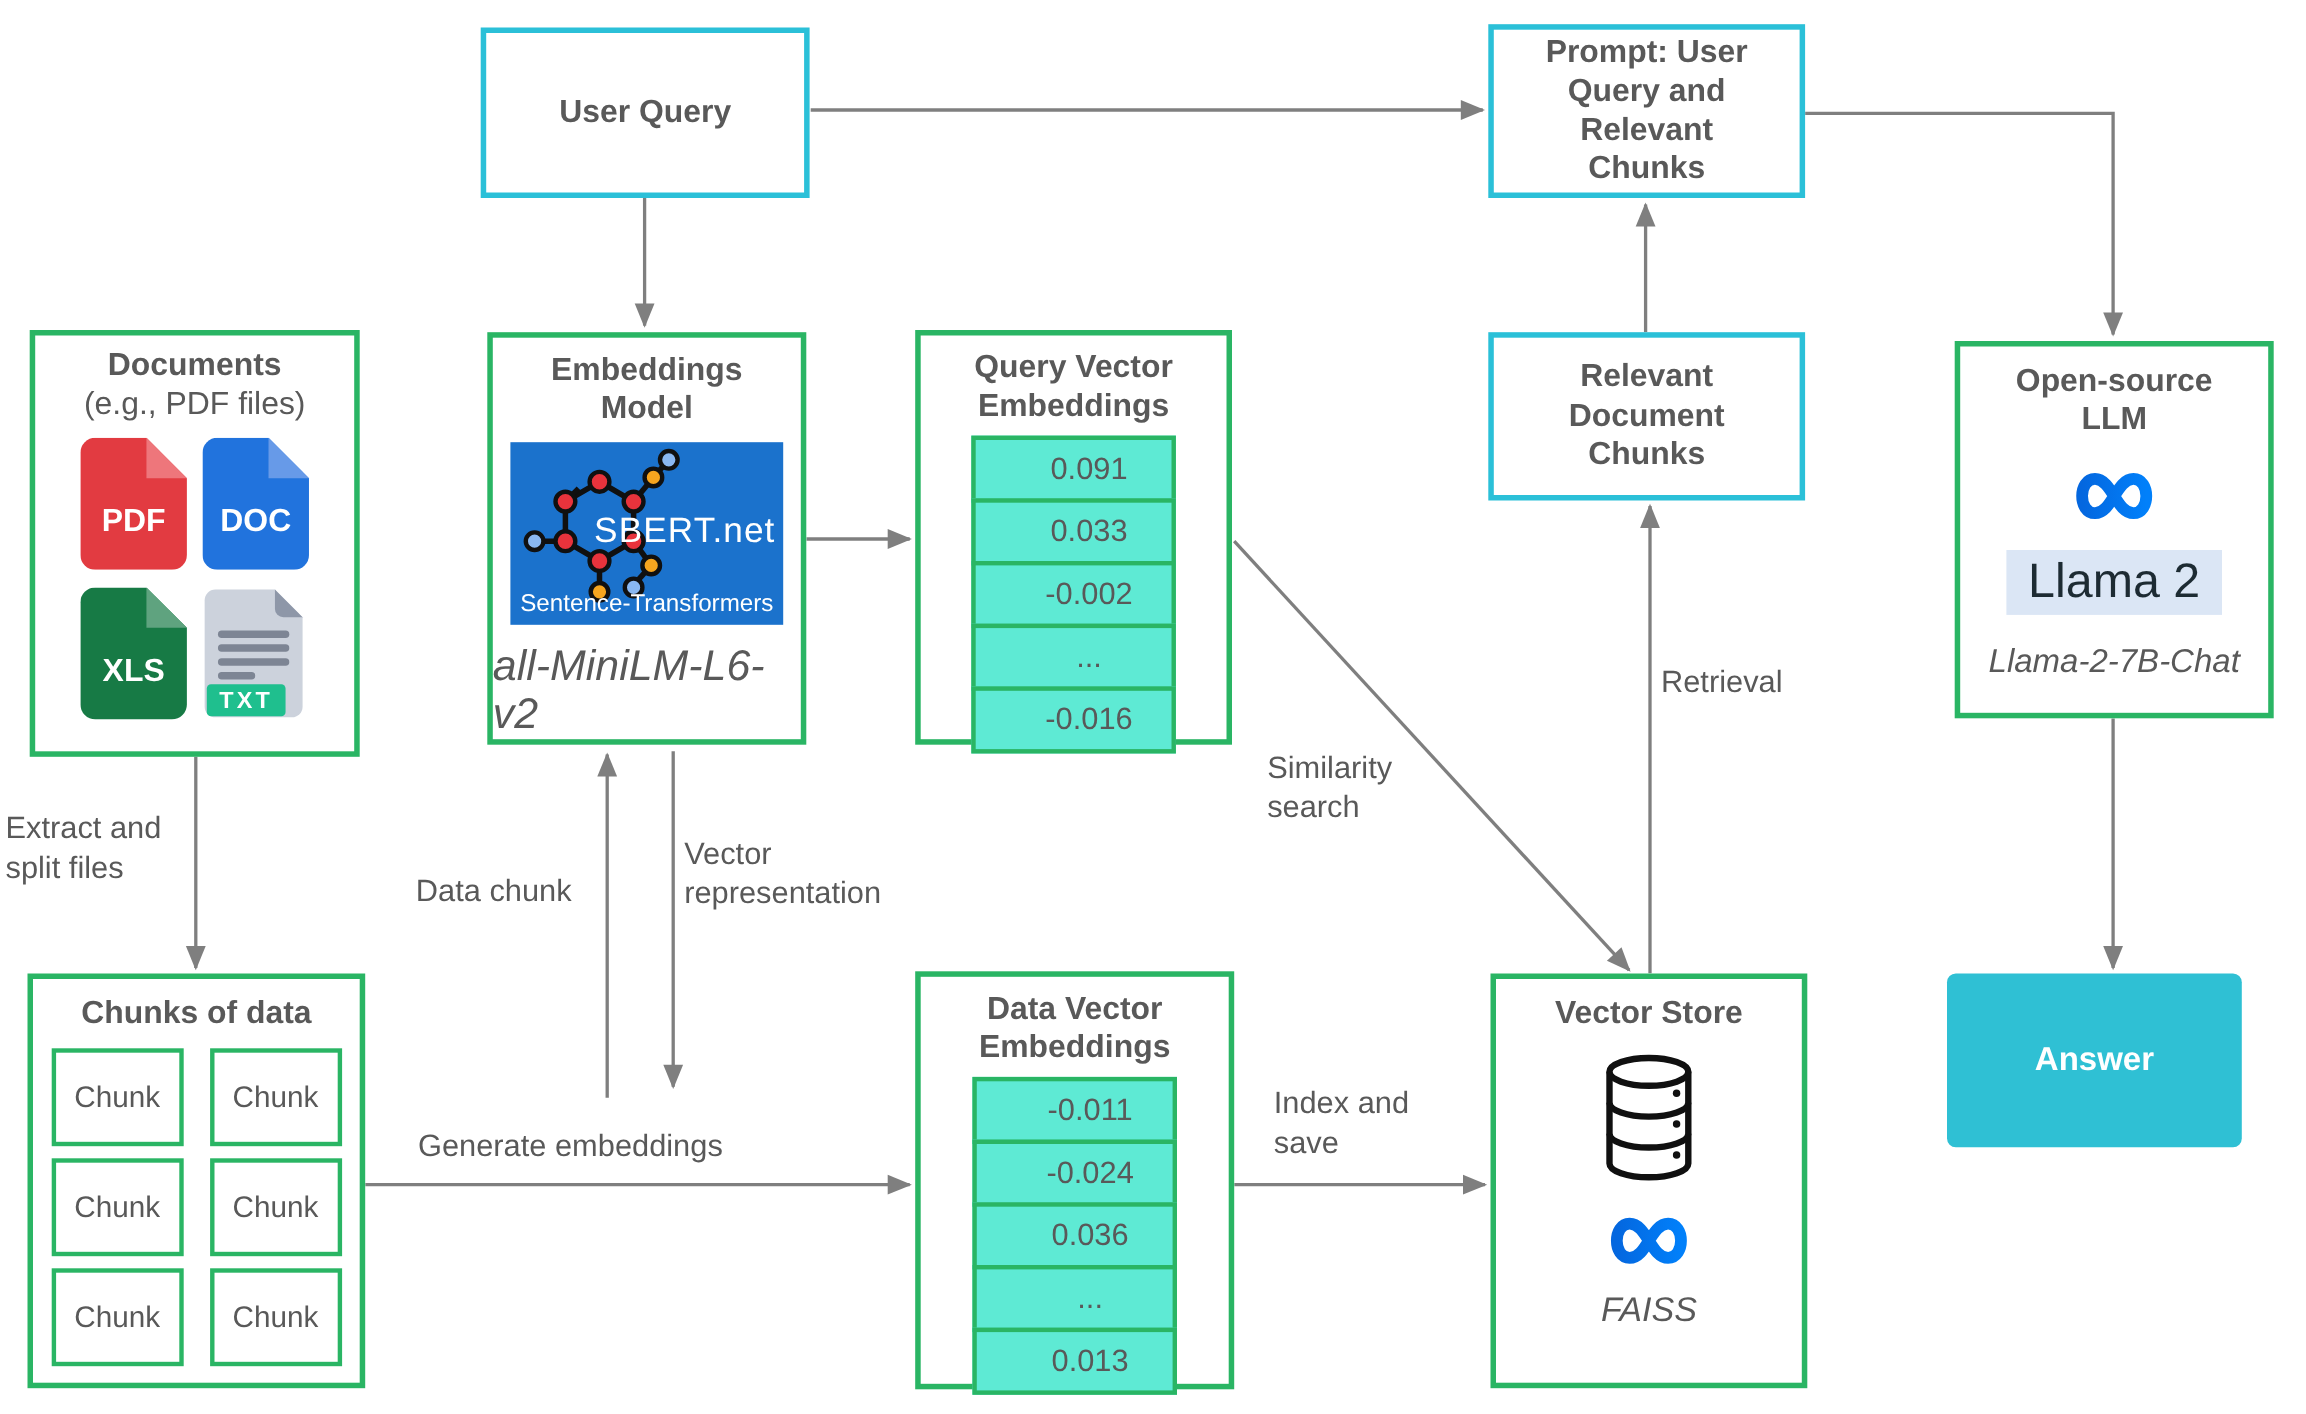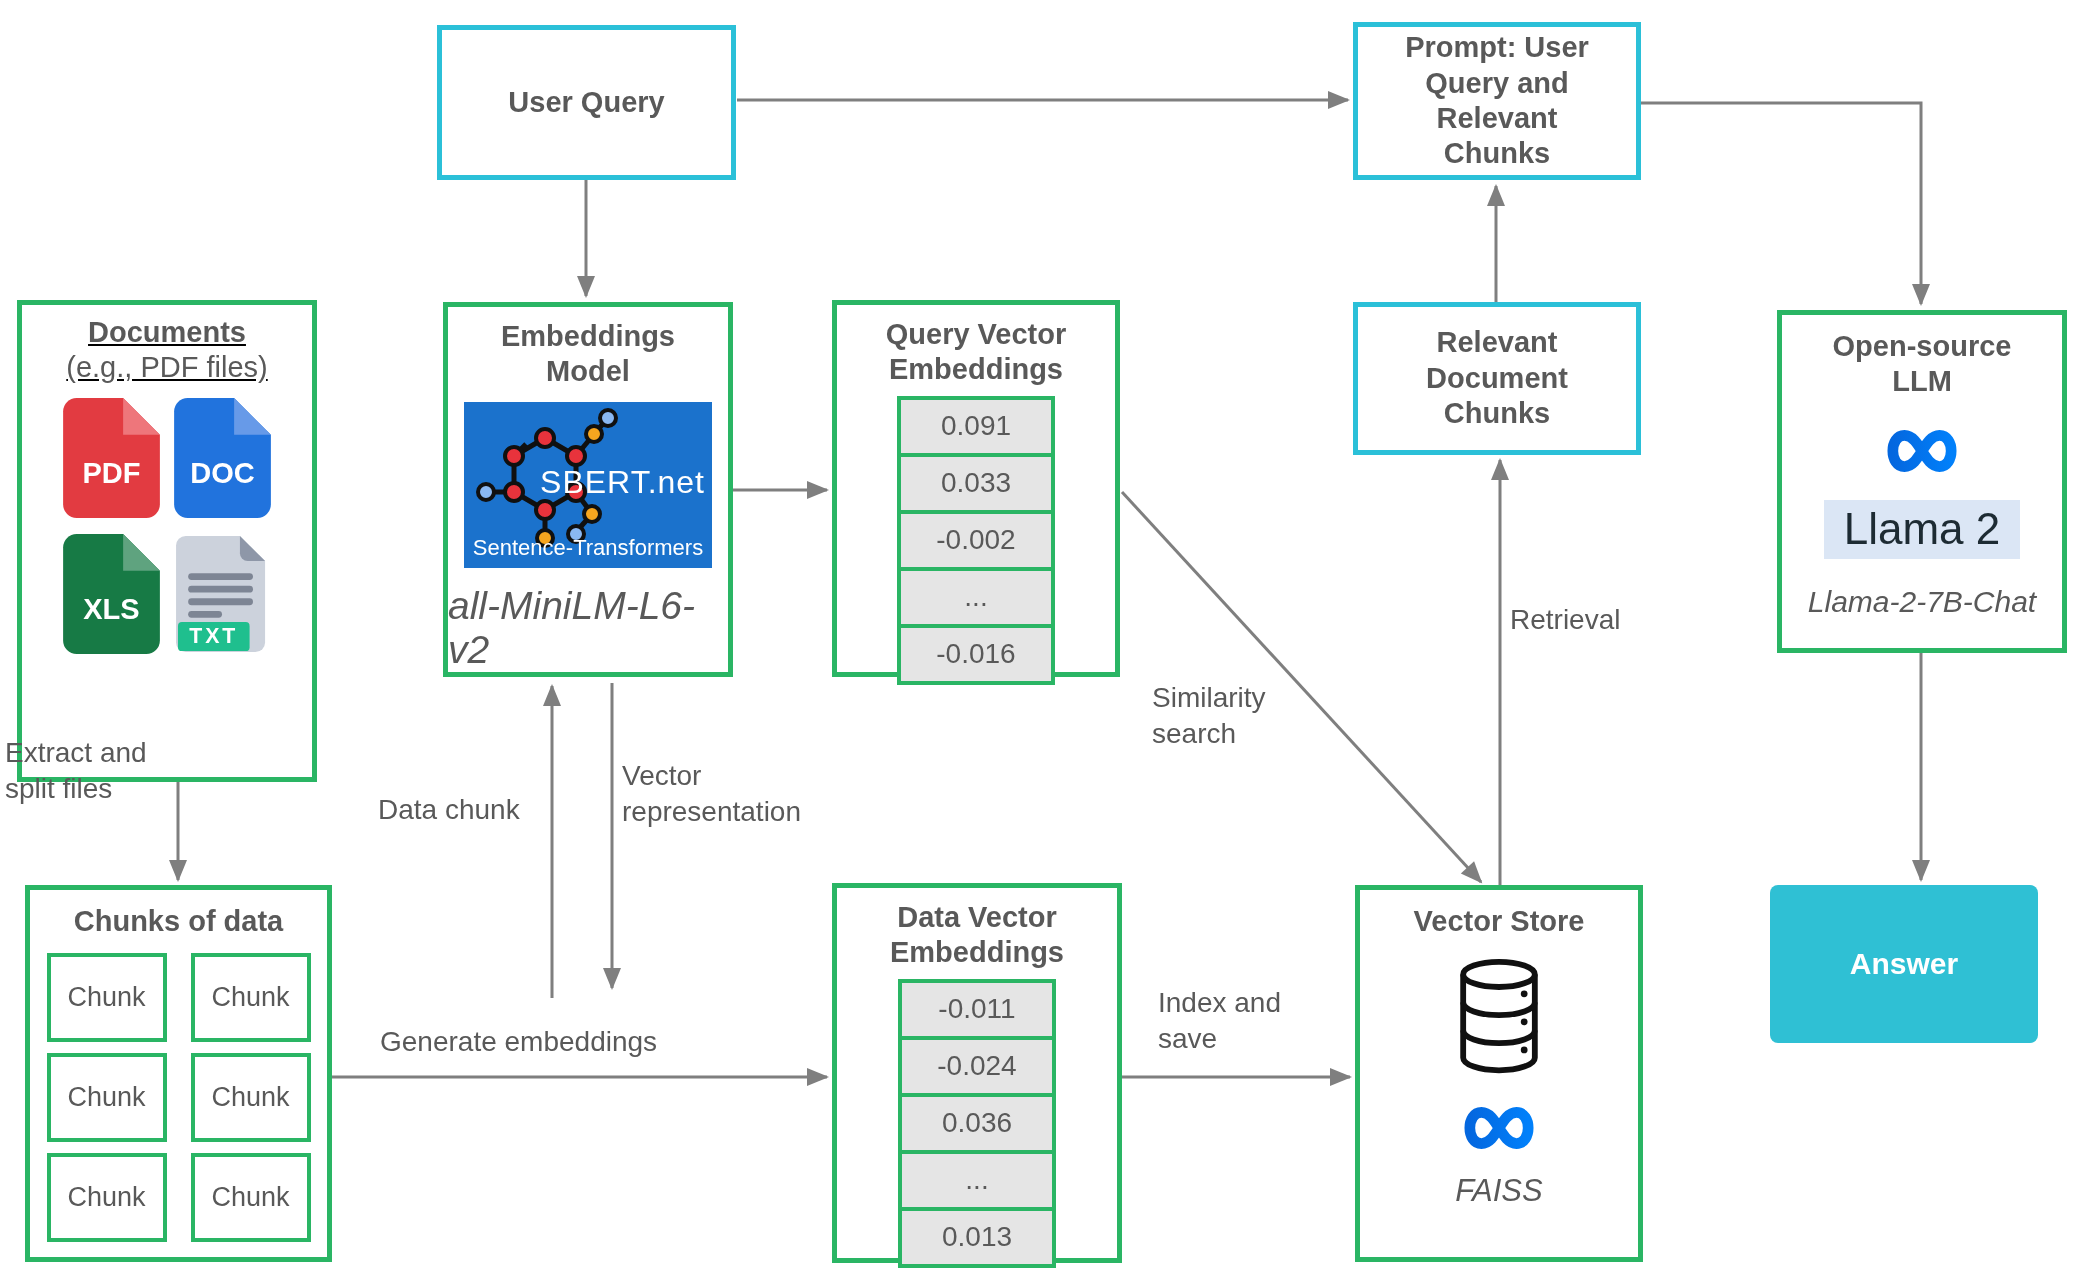--- a/index.html
+++ b/index.html
@@ -14,21 +14,21 @@
   .canvas{position:relative;width:2096px;height:1285px;background:#fff;overflow:hidden;}
   .edges{position:absolute;left:0;top:0;width:2096px;height:1285px;}
   .box{position:absolute;box-sizing:border-box;background:#fff;display:flex;flex-direction:column;align-items:center;}
   .green{border:5px solid var(--green);}
   .cyan{border:5px solid var(--cyan);}
   .centered{justify-content:center;}
   .title{font-weight:700;color:var(--txt);font-size:29px;line-height:1.22;text-align:center;}
   .plain{font-weight:400;}
   .edge-label{position:absolute;color:var(--txt);font-size:28px;line-height:1.28;}
   .vcells{display:flex;flex-direction:column;margin-top:8px;}
-  .vcell{width:150px;height:53px;border:4px solid var(--green);margin-top:-4px;display:flex;align-items:center;justify-content:center;font-size:28px;color:var(--txt);background:#e5e5e5;}
+  .vcell{width:150px;height:53px;border:4px solid var(--green);margin-top:-4px;display:flex;align-items:center;justify-content:center;font-size:28px;color:var(--txt);background:#5eead4;padding-left:28px;}
   .vcell:first-child{margin-top:0;}
   .chunk-grid{display:grid;grid-template-columns:120px 120px;gap:11px 24px;margin-top:14px;}
   .chunk-cell{box-sizing:border-box;width:120px;height:89px;border:4px solid var(--green);display:flex;align-items:center;justify-content:center;font-size:27px;color:var(--txt);background:#fff;}
   .docs-grid{display:grid;grid-template-columns:97px 97px;gap:16px 14px;margin-top:12px;}
   .italic{font-style:italic;color:var(--txt);}
   .sbert-logo{position:relative;width:248px;height:184px;background:#1b72cc;margin-top:12px;}
   .sbert-net{position:absolute;right:7px;top:62px;color:#fff;font-size:32px;letter-spacing:1px;}
   .sbert-sub{position:absolute;bottom:7px;left:0;width:100%;text-align:center;color:#fff;font-size:22px;}
   .llama-badge{background:#dbe6f5;color:#1d2b33;font-size:44px;padding:3px 20px;line-height:1.2;}
   .answer-box{position:absolute;box-sizing:border-box;background:var(--answer);border-radius:8px;display:flex;align-items:center;justify-content:center;}
@@ -71,21 +71,21 @@
   </div>
 
   <div class="box cyan centered" style="left:1353px;top:22px;width:288px;height:158px;">
     <div class="title" style="width:205px;">Prompt: User Query and Relevant Chunks</div>
   </div>
 
   <div class="box cyan centered" style="left:1353px;top:302px;width:288px;height:153px;">
     <div class="title" style="width:210px;">Relevant Document Chunks</div>
   </div>
 
-  <div class="box green" style="left:17px;top:300px;width:300px;height:482px;text-decoration:underline;">
+  <div class="box green" style="left:27px;top:300px;width:300px;height:388px;">
     <div class="title" style="margin-top:10px;">Documents</div>
     <div class="title plain">(e.g., PDF files)</div>
     <div class="docs-grid">
       <svg width="97" height="120" viewBox="0 0 100 124">
         <path d="M14,0 H62 L100,38 V110 a14,14 0 0 1 -14,14 H14 A14,14 0 0 1 0,110 V14 A14,14 0 0 1 14,0 Z" fill="#e23b41"></path>
         <path d="M62,0 L100,38 H62 Z" fill="#ee767b"></path>
         <text x="50" y="88" text-anchor="middle" fill="#fff" font-size="30" font-weight="bold">PDF</text>
       </svg>
       <svg width="97" height="120" viewBox="0 0 100 124">
         <path d="M14,0 H62 L100,38 V110 a14,14 0 0 1 -14,14 H14 A14,14 0 0 1 0,110 V14 A14,14 0 0 1 14,0 Z" fill="#2173dd"></path>

